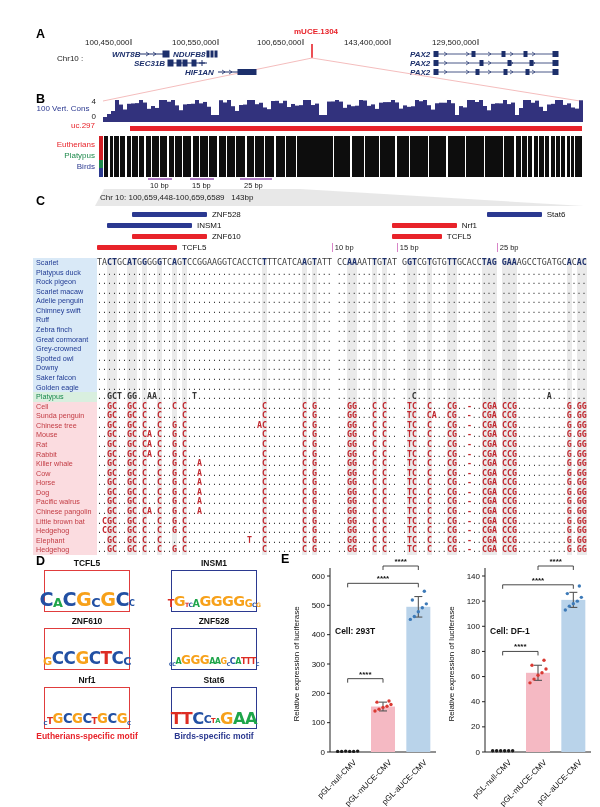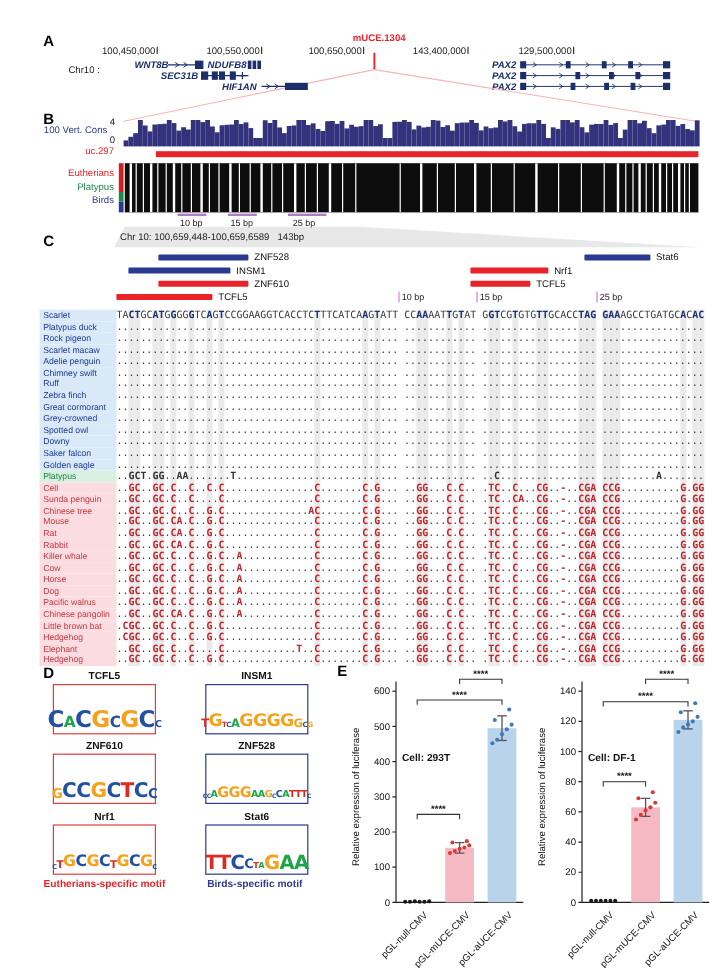--- a/index.html
+++ b/index.html
@@ -573,21 +573,21 @@
         <span class="lC" style="font-size: 16.32px;">C</span>
         <span class="lC" style="font-size: 10.88px;">C</span>
         <span class="lT" style="font-size: 6.8px;">T</span>
         <span class="lA" style="font-size: 6.8px;">A</span>
         <span class="lG" style="font-size: 16.32px;">G</span>
         <span class="lA" style="font-size: 16.32px;">A</span>
         <span class="lA" style="font-size: 16.32px;">A</span>
       </div>
     </div>
   <div class="caption" style="left: 32px; top: 731px; color: rgb(232, 35, 42);" id="cap-0">Eutherians-specific motif</div>
-  <div class="caption" style="left: 142px; top: 731px; color: rgb(43, 57, 144); text-align: right;" id="cap-1">Birds-specific motif</div>
+  <div class="caption" style="left: 159px; top: 731px; color: rgb(43, 57, 144);" id="cap-1">Birds-specific motif</div>
 
   <span class="t plabel" style="left:281px;top:552px">E</span>
   <svg class="t" style="left:290px;top:560px" width="152" height="240" id="chart-0">
       <line x1="40" y1="8" x2="40" y2="192" stroke="#222" stroke-width="1"></line>
       <line x1="40" y1="192" x2="146" y2="192" stroke="#222" stroke-width="1"></line>
       <line x1="37" y1="192" x2="40" y2="192" stroke="#222" stroke-width="1"></line>
       <text x="35" y="194.6" text-anchor="end" font-size="8" fill="#111" font-family="Liberation Sans, sans-serif">0</text>
       <line x1="37" y1="162.66666666666666" x2="40" y2="162.66666666666666" stroke="#222" stroke-width="1"></line>
       <text x="35" y="165.26666666666665" text-anchor="end" font-size="8" fill="#111" font-family="Liberation Sans, sans-serif">100</text>
       <line x1="37" y1="133.33333333333334" x2="40" y2="133.33333333333334" stroke="#222" stroke-width="1"></line>

